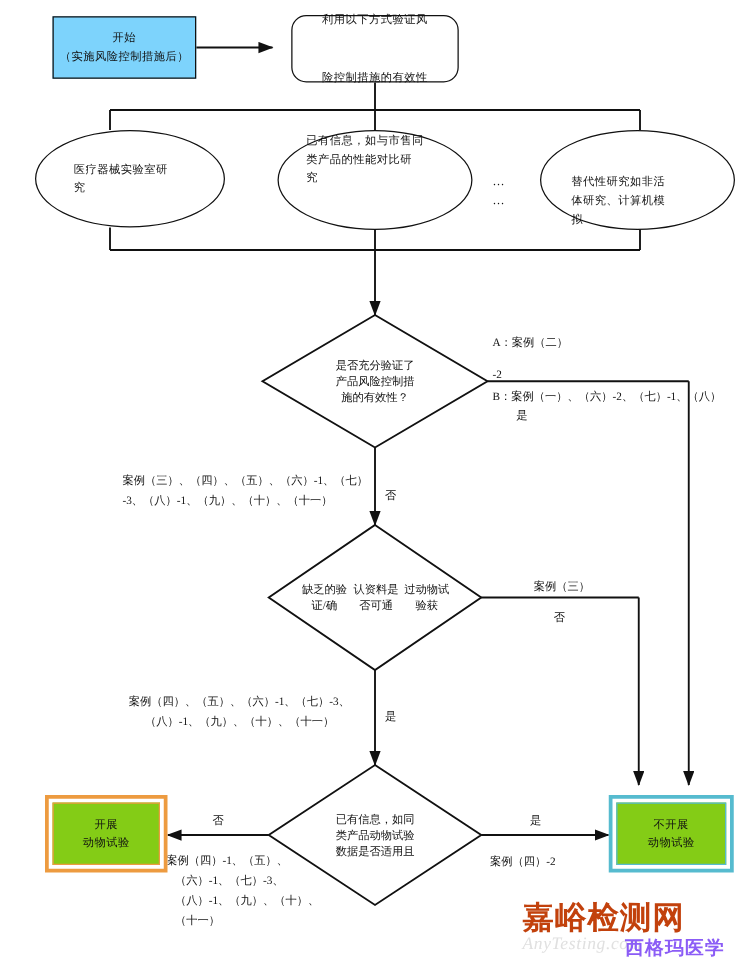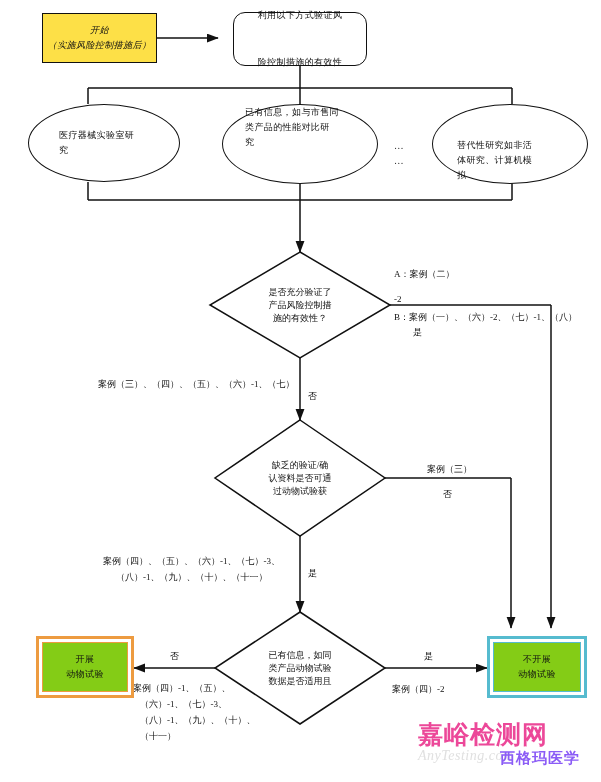--- a/index.html
+++ b/index.html
@@ -8,21 +8,21 @@
     font-family:"Liberation Serif","DejaVu Serif",serif;
     color:#111111;
   }
   #canvas{position:absolute;left:0;top:0;width:601px;height:782px;}
   svg.layer{position:absolute;left:0;top:0;width:601px;height:782px;pointer-events:none;}
 
   .node{position:absolute;box-sizing:border-box;display:flex;align-items:center;justify-content:center;text-align:center;}
   .node .txt{display:block;line-height:1.65;letter-spacing:0.4px;}
 
   
-  .rect{border:1.6px solid #111;background:#fde047;font-style:italic;}
+  .rect{border:1.6px solid #111;background:#7dd3fc;}
   
   .round{border:1.8px solid #111;border-radius:12px;background:#fff;}
 
   
   .dbl{background:#fff;padding:3px;}
   .dbl .inner{width:100%;height:100%;box-sizing:border-box;display:flex;align-items:center;justify-content:center;background:#84cc16;}
   .dbl.orange{border:3px solid #ED9B40;}
   .dbl.orange .inner{border:1.4px solid #ED9B40;}
   .dbl.cyan{border:3px solid #56BBCF;}
   .dbl.cyan .inner{border:1.4px solid #56BBCF;}
@@ -130,22 +130,23 @@
   </div>
 
   <div class="lbl fz9" style="left:394px;top:268px;">A：案例（二）</div>
   <div class="lbl fz9" style="left:394px;top:281px;margin-top:30px;">B：案例（一）、（六）-2、（七）-1、（八）</div>
   <div class="lbl fz9" style="left:394px;top:294px;">-2</div>
 
   <div class="lbl fz9" style="left:413px;top:326px;">是</div>
   <div class="lbl fz9" style="left:308px;top:390px;">否</div>
 
   <div class="lbl fz9" style="left:98px;top:378px;">案例（三）、（四）、（五）、（六）-1、（七）</div>
+  <div class="lbl fz9" style="left:98px;top:394px;">-3、（八）-1、（九）、（十）、（十一）</div>
 
-  <div class="diamond-text" style="left:240px;top:445px;width:120px;height:66px;flex-direction:column;justify-content:center;">
+  <div class="diamond-text" style="left:240px;top:445px;width:120px;height:66px;flex-direction:row;justify-content:center;">
     <span class="txt fz9">缺乏的验证/确</span>
     <span class="txt fz9">认资料是否可通</span>
     <span class="txt fz9">过动物试验获</span>
   </div>
 
   <div class="lbl fz9" style="left:427px;top:463px;">案例（三）</div>
   <div class="lbl fz9" style="left:443px;top:488px;">否</div>
   <div class="lbl fz9" style="left:308px;top:567px;">是</div>
 
   <div class="lbl fz9" style="left:103px;top:555px;">案例（四）、（五）、（六）-1、（七）-3、</div>
@@ -174,20 +175,20 @@
   </div>
 
   <div class="node dbl cyan" style="left:487px;top:636px;width:100px;height:62px;">
     <div class="inner" style="flex-direction:column;">
       <span class="txt fz9">不开展</span>
       <span class="txt fz9">动物试验</span>
     </div>
   </div>
 
   <div class="wm" style="left:418px;top:722px;width:165px;">
-    <div style="font-size:25px;font-weight:bold;color:#ec4899;letter-spacing:1px;line-height:1;">嘉峪检测网</div>
+    <div style="font-size:25px;font-weight:bold;color:#c2410c;letter-spacing:1px;line-height:1;">嘉峪检测网</div>
     <div style="font-size:14px;font-style:italic;color:#e0e0e0;letter-spacing:0.5px;margin-top:1px;">AnyTesting.com</div>
   </div>
   <div class="wm" style="left:500px;top:749px;font-size:15px;font-weight:bold;color:#8b5cf6;letter-spacing:1px;">西格玛医学</div>
 
   <div class="cap fz16" style="left:0;top:748px;width:601px;font-weight:bold;letter-spacing:1px;">图 1  决策开展动物试验的流程图</div>
 
 </div>
 
 </body></html>

